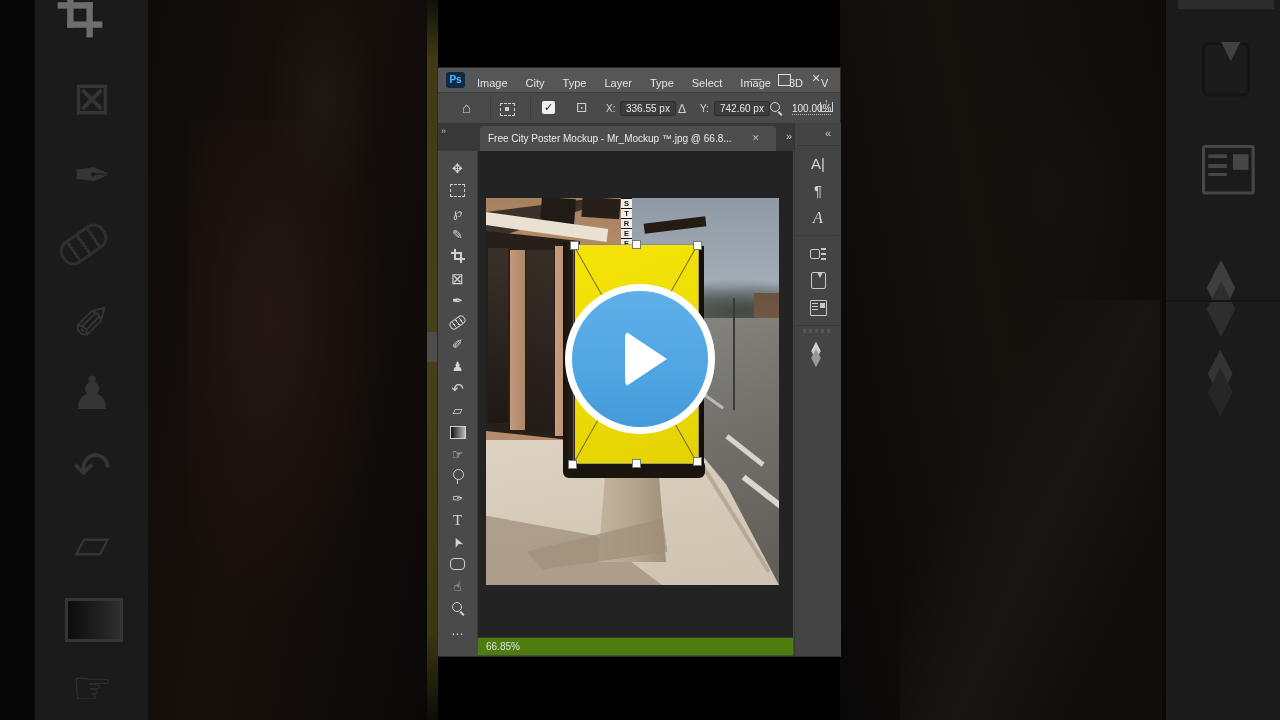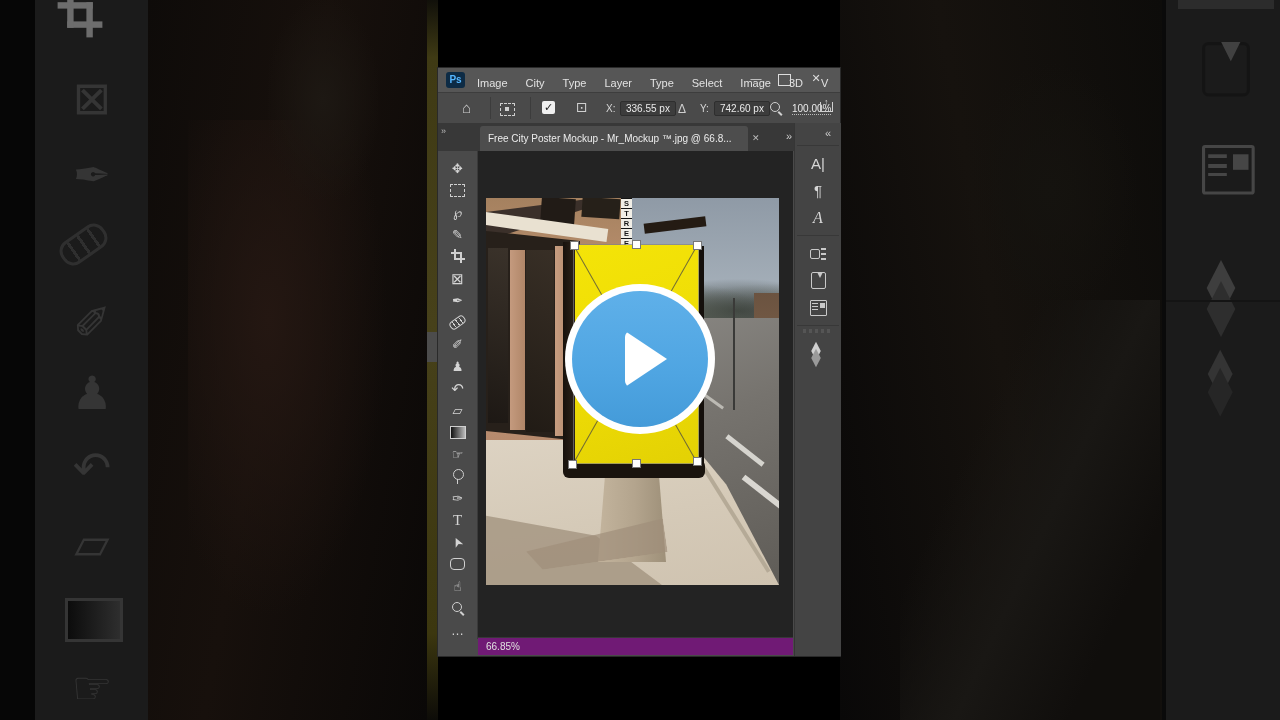--- a/index.html
+++ b/index.html
@@ -116,21 +116,21 @@
       <span class="abs" style="left:262px;top:10px;font-size:10px;color:#d6d6d6;">Y:</span>
       <span class="abs field" style="left:276px;top:8px;">742.60 px</span>
       <span class="abs zoomico" style="left:332px;top:9px;"></span>
       <span class="abs" style="left:354px;top:10px;font-size:10px;color:#eaeaea;border-bottom:1px dotted #bbb;">100.00%</span>
       <span class="abs" style="left:382px;top:9px;width:11px;height:9px;border:1.5px solid #cfcfcf;border-top:none;"></span>
       <span class="abs" style="left:386px;top:4px;font-size:9px;color:#cfcfcf;">↑</span>
     </div>
 
     <div class="abs" style="left:0;top:55px;width:402px;height:28px;background:#383838;">
       <span class="abs" style="left:3px;top:3px;font-size:9px;color:#bbb;">»</span>
-      <div class="abs" style="left:42px;top:3px;width:268px;height:25px;background:#4d4d4d;border-radius:3px 3px 0 0;">
+      <div class="abs" style="left:42px;top:3px;width:296px;height:25px;background:#4d4d4d;border-radius:3px 3px 0 0;">
         <span class="abs" style="left:8px;top:7px;font-size:10px;color:#ececec;white-space:nowrap;">Free City Poster Mockup - Mr_Mockup ™.jpg @ 66.8...</span>
         <span class="abs" style="left:272px;top:7px;font-size:9px;color:#bbb;">✕</span>
       </div>
       <span class="abs" style="left:348px;top:7px;font-size:11px;color:#ccc;">»</span>
     </div>
 
     <div class="abs" style="left:0;top:83px;width:39px;height:488px;background:#4a4a4a;border-right:1px solid #3a3a3a;">
       <div style="padding-top:6px;display:flex;flex-direction:column;align-items:center;">
         <div class="tool">
             <span>✥</span>
@@ -262,21 +262,21 @@
         <div class="handle" style="left:207px;top:259px;"></div>
 
         <div class="abs" style="left:79px;top:86px;width:150px;height:150px;border-radius:50%;background:#ffffff;z-index:10;">
           <div class="abs" style="left:7px;top:7px;width:136px;height:136px;border-radius:50%;background:linear-gradient(180deg,#5fb0e9 0%,#4fa5e2 60%,#449bd9 100%);"></div>
           <div class="abs" style="left:60px;top:47px;width:0;height:0;border-left:42px solid #fff;border-top:28px solid transparent;border-bottom:28px solid transparent;z-index:11;border-radius:6px;"></div>
         </div>
 
       </div>
     </div>
 
-    <div class="abs" style="left:40px;top:569px;width:315px;height:17px;background:#701a75;border-top:1px solid #383838;">
+    <div class="abs" style="left:40px;top:569px;width:315px;height:17px;background:#4d7c0f;border-top:1px solid #383838;">
       <span class="abs" style="left:8px;top:3px;font-size:10px;color:#e0e0e0;">66.85%</span>
     </div>
 
     <div class="abs" style="left:356px;top:55px;width:46px;height:533px;background:#444444;border-left:1px solid #363636;">
       <span class="abs" style="left:30px;top:4px;font-size:11px;color:#ccc;">«</span>
       <div class="abs" style="left:2px;top:22px;width:42px;height:1px;background:#383838;"></div>
       <div class="pico abs" style="left:3px;top:28px;">
           <span style="font-size:15px;">A|</span>
         </div>
       <div class="pico abs" style="left:3px;top:55px;">

